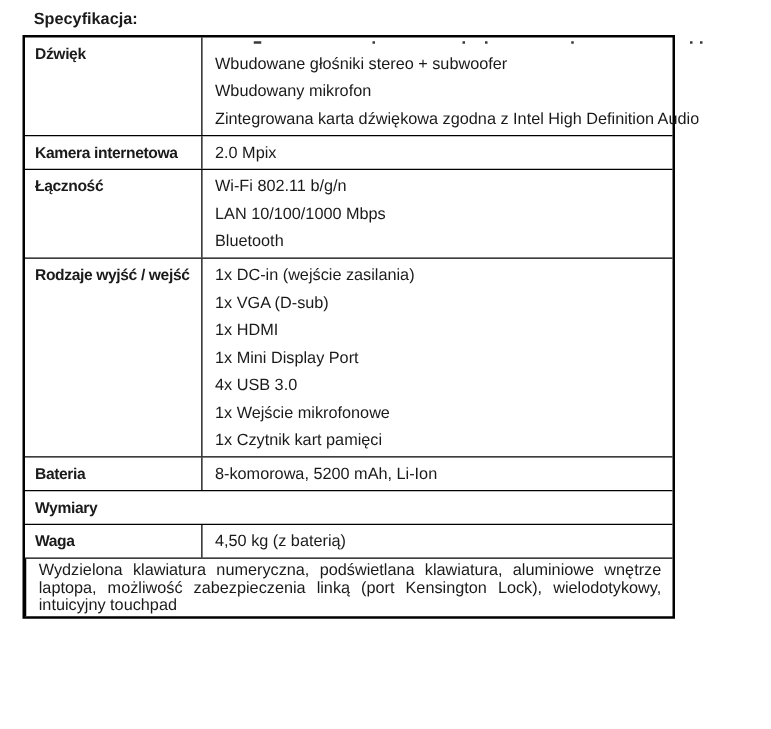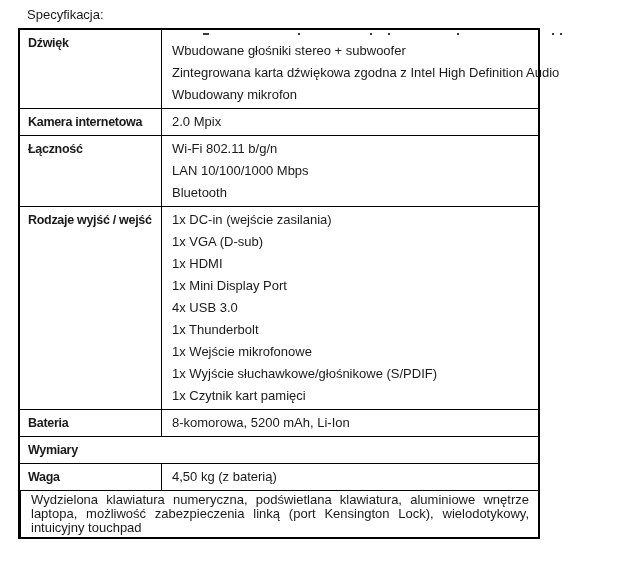--- a/index.html
+++ b/index.html
@@ -11,21 +11,21 @@
     overflow: hidden;
     font-family: "Liberation Sans", sans-serif;
     color: #1a1a1a;
   }
   .doc {
     padding-top: 7px;
   }
   .heading {
     margin: 0 0 5px 27px;
     font-size: 13px;
-    font-weight: normal;
+    font-weight: bold;
     line-height: 16px;
   }
   .spec-table {
     margin-left: 18px;
     width: 522px;
     box-sizing: border-box;
     border: 2px solid #000000;
   }
   .trow {
     display: flex;
@@ -100,22 +100,22 @@
         <div class="remnant">
           <i class="m0"></i>
             <i class="m1"></i>
             <i class="m2"></i>
             <i class="m3"></i>
             <i class="m4"></i>
             <i class="m5"></i>
             <i class="m6"></i>
         </div>
         <div class="vline">Wbudowane głośniki stereo + subwoofer</div>
+        <div class="vline">Wbudowany mikrofon</div>
         <div class="vline">Zintegrowana karta dźwiękowa zgodna z Intel High Definition Audio</div>
-        <div class="vline">Wbudowany mikrofon</div>
       </div>
     </div>
 
     <div class="trow">
       <div class="tlabel">Kamera internetowa</div>
       <div class="tvalue">
         <div class="vline">2.0 Mpix</div>
       </div>
     </div>
 
@@ -129,23 +129,21 @@
     </div>
 
     <div class="trow">
       <div class="tlabel">Rodzaje wyjść / wejść</div>
       <div class="tvalue">
         <div class="vline">1x DC-in (wejście zasilania)</div>
         <div class="vline">1x VGA (D-sub)</div>
         <div class="vline">1x HDMI</div>
         <div class="vline">1x Mini Display Port</div>
         <div class="vline">4x USB 3.0</div>
-        <div class="vline">1x Thunderbolt</div>
         <div class="vline">1x Wejście mikrofonowe</div>
-        <div class="vline">1x Wyjście słuchawkowe/głośnikowe (S/PDIF)</div>
         <div class="vline">1x Czytnik kart pamięci</div>
       </div>
     </div>
 
     <div class="trow">
       <div class="tlabel">Bateria</div>
       <div class="tvalue">
         <div class="vline">8-komorowa, 5200 mAh, Li-Ion</div>
       </div>
     </div>

